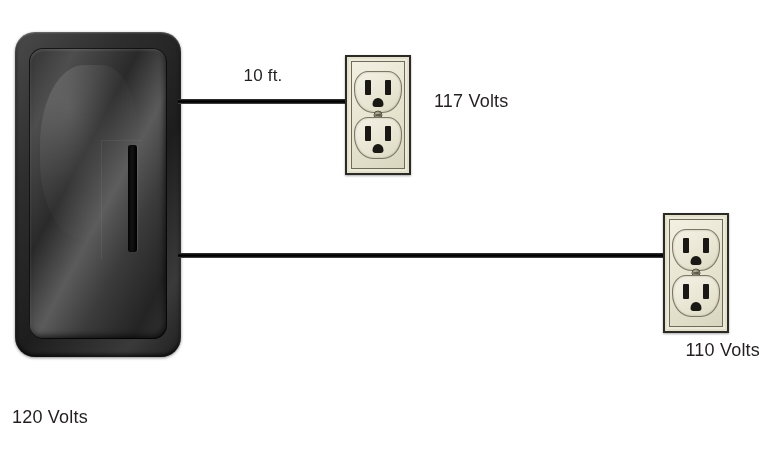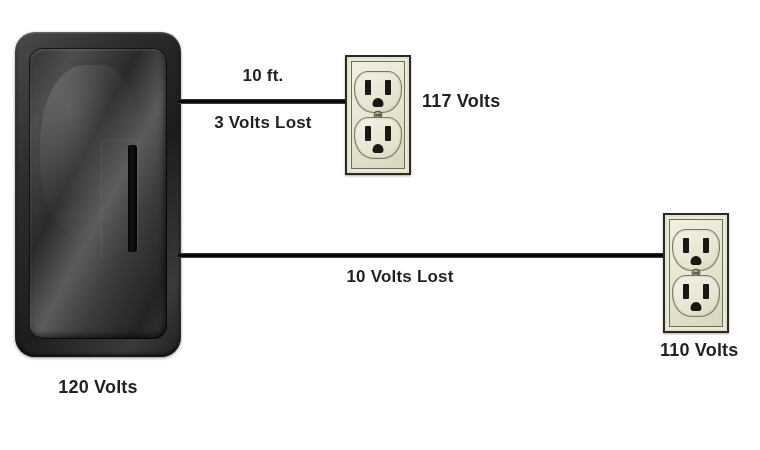--- a/index.html
+++ b/index.html
@@ -158,51 +158,50 @@
     top: 3px;
     width: 5px;
     height: 1px;
     background: #24231b;
   }
 
   
   .label {
     position: absolute;
     font-family: "Liberation Sans", sans-serif;
-    font-weight: bold;
+    font-weight: normal;
     color: #231f20;
     white-space: nowrap;
     letter-spacing: 0.2px;
   }
   .lbl-top-dist    { left: 185px; top: 66px;  width: 156px; text-align: center; font-size: 17px; }
   .lbl-top-loss    { left: 182px; top: 113px; width: 162px; text-align: center; font-size: 17px; }
-  .lbl-top-volts   { left: 422px; top: 91px;  font-size: 18px; }
+  .lbl-top-volts   { left: 434px; top: 91px;  font-size: 18px; }
   .lbl-bot-dist    { left: 265px; top: 224px; width: 270px; text-align: center; font-size: 17px; }
   .lbl-bot-loss    { left: 262px; top: 267px; width: 276px; text-align: center; font-size: 17px; }
-  .lbl-bot-volts   { left: 660px; top: 340px; width: 100px; text-align: left; font-size: 18px; }
+  .lbl-bot-volts   { left: 660px; top: 340px; width: 100px; text-align: right; font-size: 18px; }
   .lbl-box-name    { left: 12px;  top: 370px; width: 172px; text-align: center; font-size: 18px; }
-  .lbl-box-volts   { left: 12px;  top: 377px; width: 172px; text-align: center; font-size: 18px; }
+  .lbl-box-volts   { left: 12px;  top: 407px; width: 172px; text-align: left; font-size: 18px; }
 </style>
 </head>
 <body>
 
 <div id="stage">
 
   <div class="breaker-box">
     <div class="breaker-door">
       <div class="breaker-sheen"></div>
     </div>
     <div class="breaker-inner-seam"></div>
     <div class="breaker-handle"></div>
   </div>
 
   <div class="wire" style="left:178px; top:99px; width:170px;"></div>
 
   <div class="label lbl-top-dist">10 ft.</div>
-  <div class="label lbl-top-loss">3 Volts Lost</div>
 
   <div class="outlet" style="left:345px; top:55px; width:66px; height:120px;">
     <div class="outlet-inner">
       <div class="socket top">
         <div class="slot left"></div>
         <div class="slot right"></div>
         <div class="ground"></div>
       </div>
       <div class="center-screw"></div>
       <div class="socket bottom">
@@ -210,21 +209,20 @@
         <div class="slot right"></div>
         <div class="ground"></div>
       </div>
     </div>
   </div>
 
   <div class="label lbl-top-volts">117 Volts</div>
 
   <div class="wire" style="left:178px; top:253px; width:490px;"></div>
 
-  <div class="label lbl-bot-loss">10 Volts Lost</div>
 
   <div class="outlet" style="left:663px; top:213px; width:66px; height:120px;">
     <div class="outlet-inner">
       <div class="socket top">
         <div class="slot left"></div>
         <div class="slot right"></div>
         <div class="ground"></div>
       </div>
       <div class="center-screw"></div>
       <div class="socket bottom">

